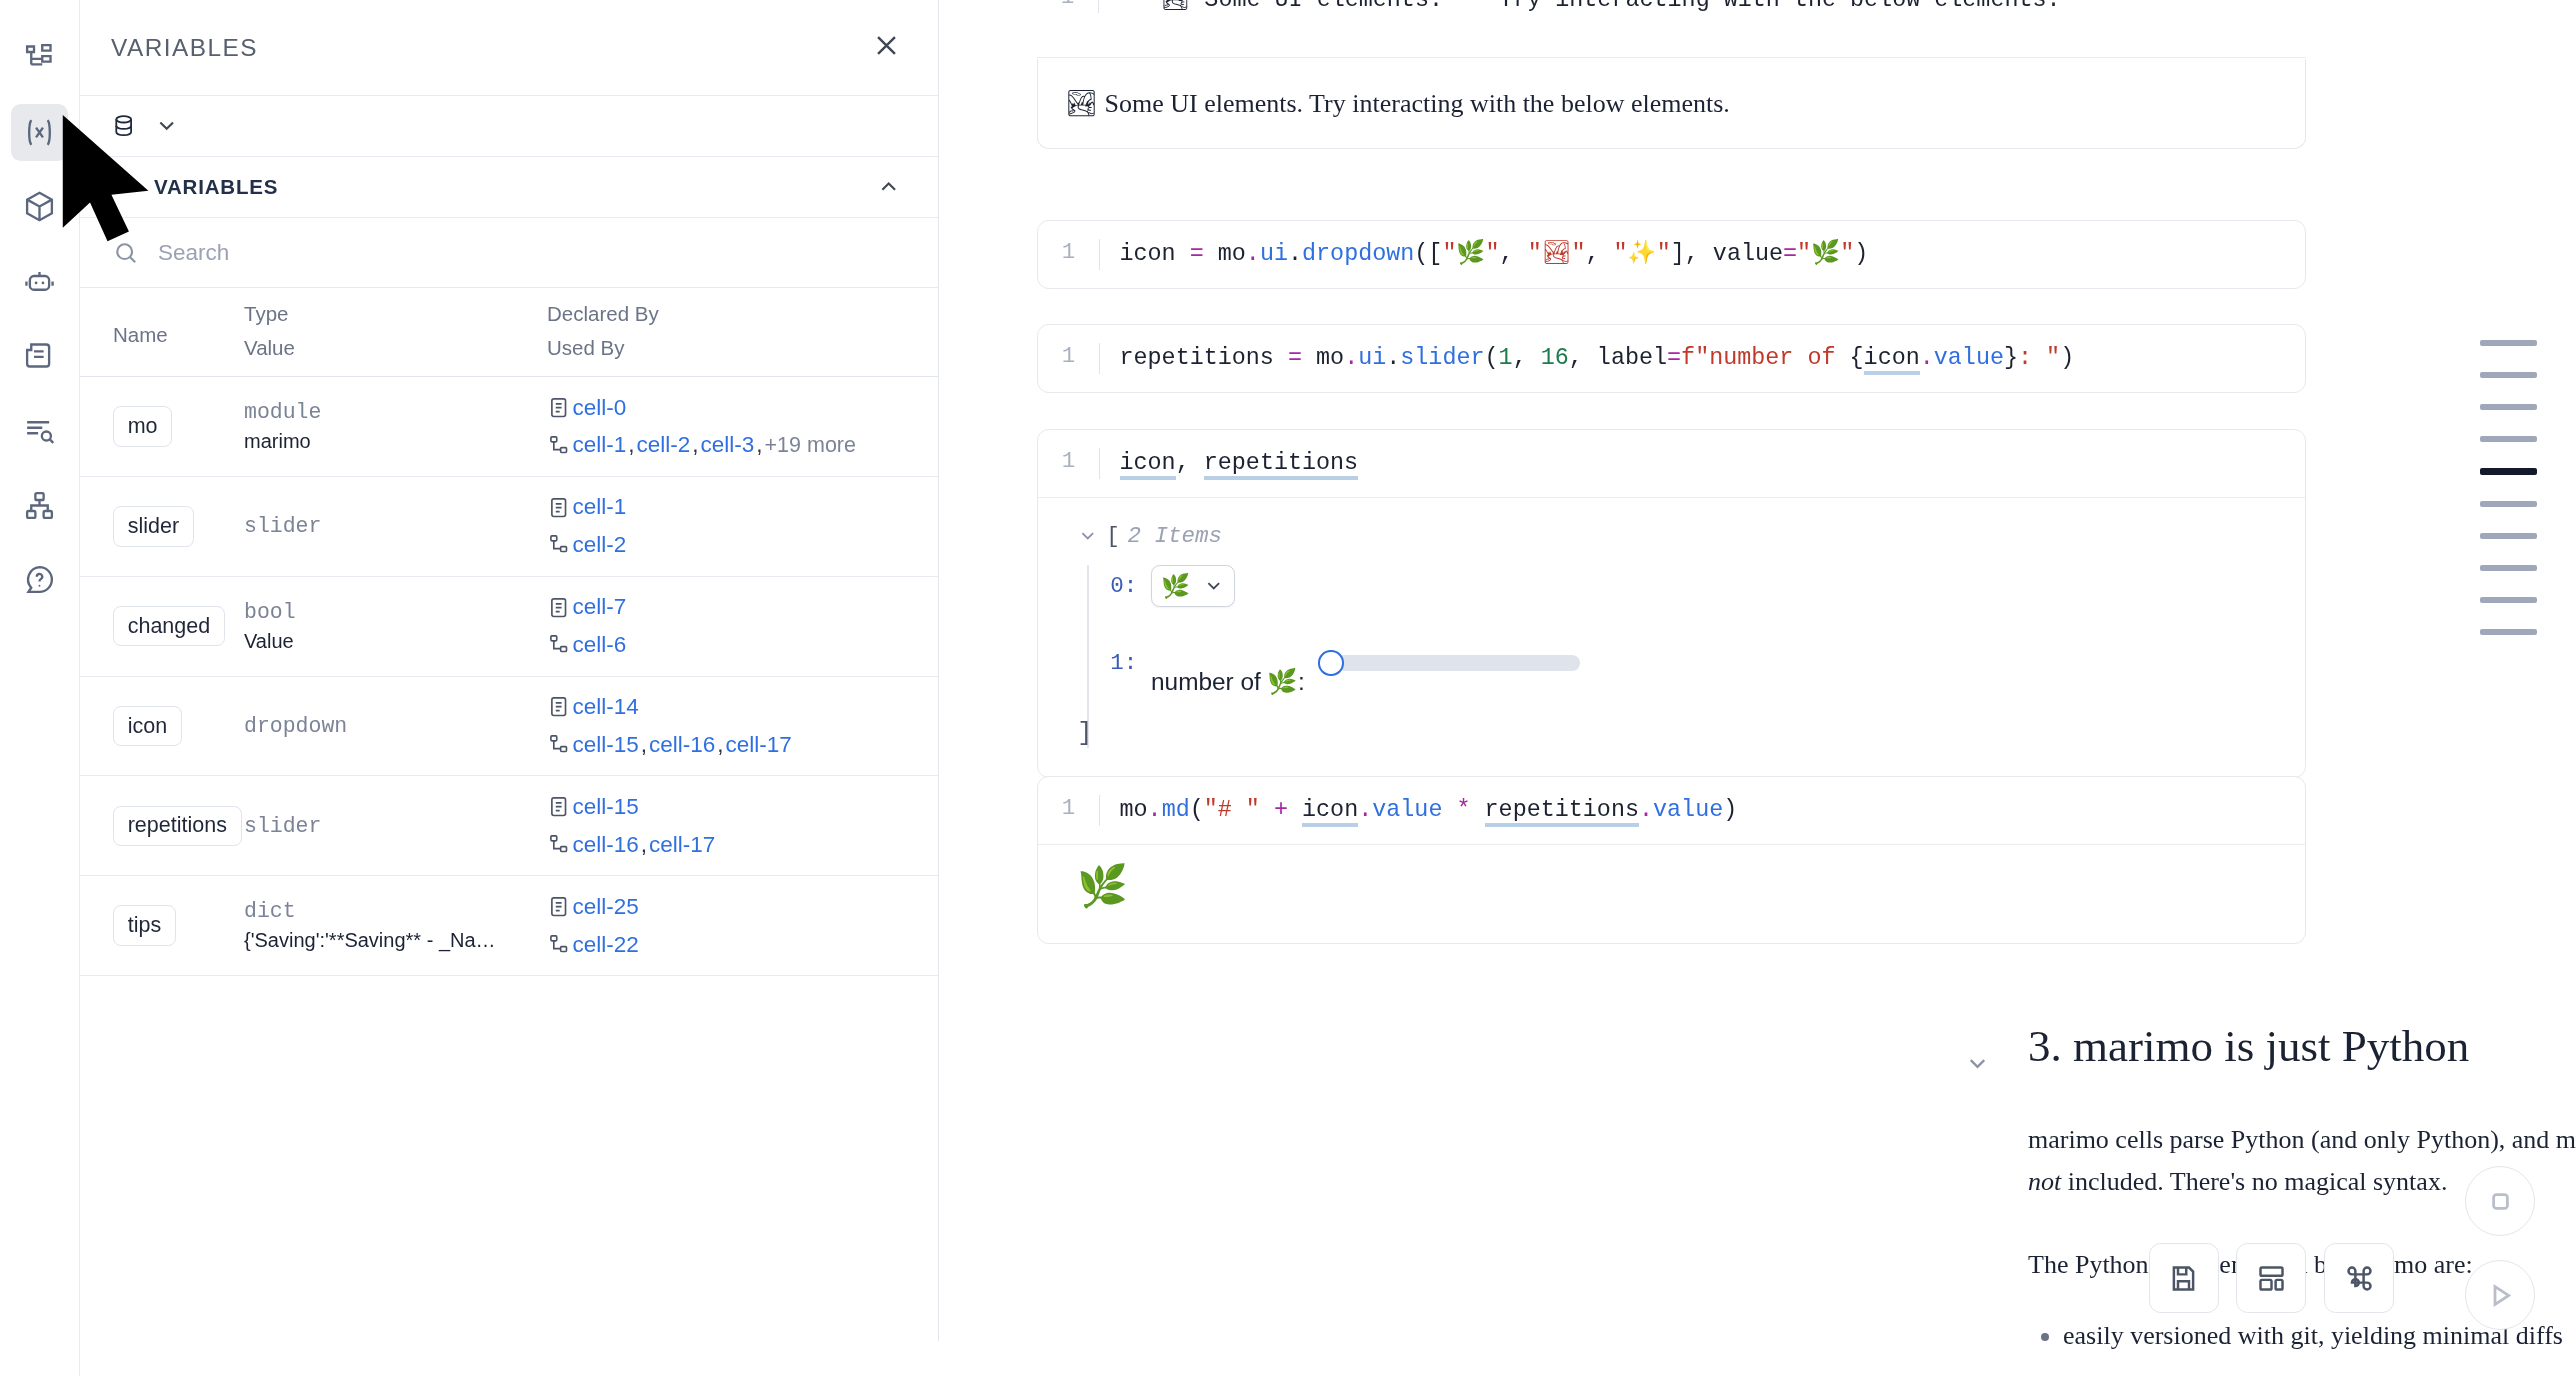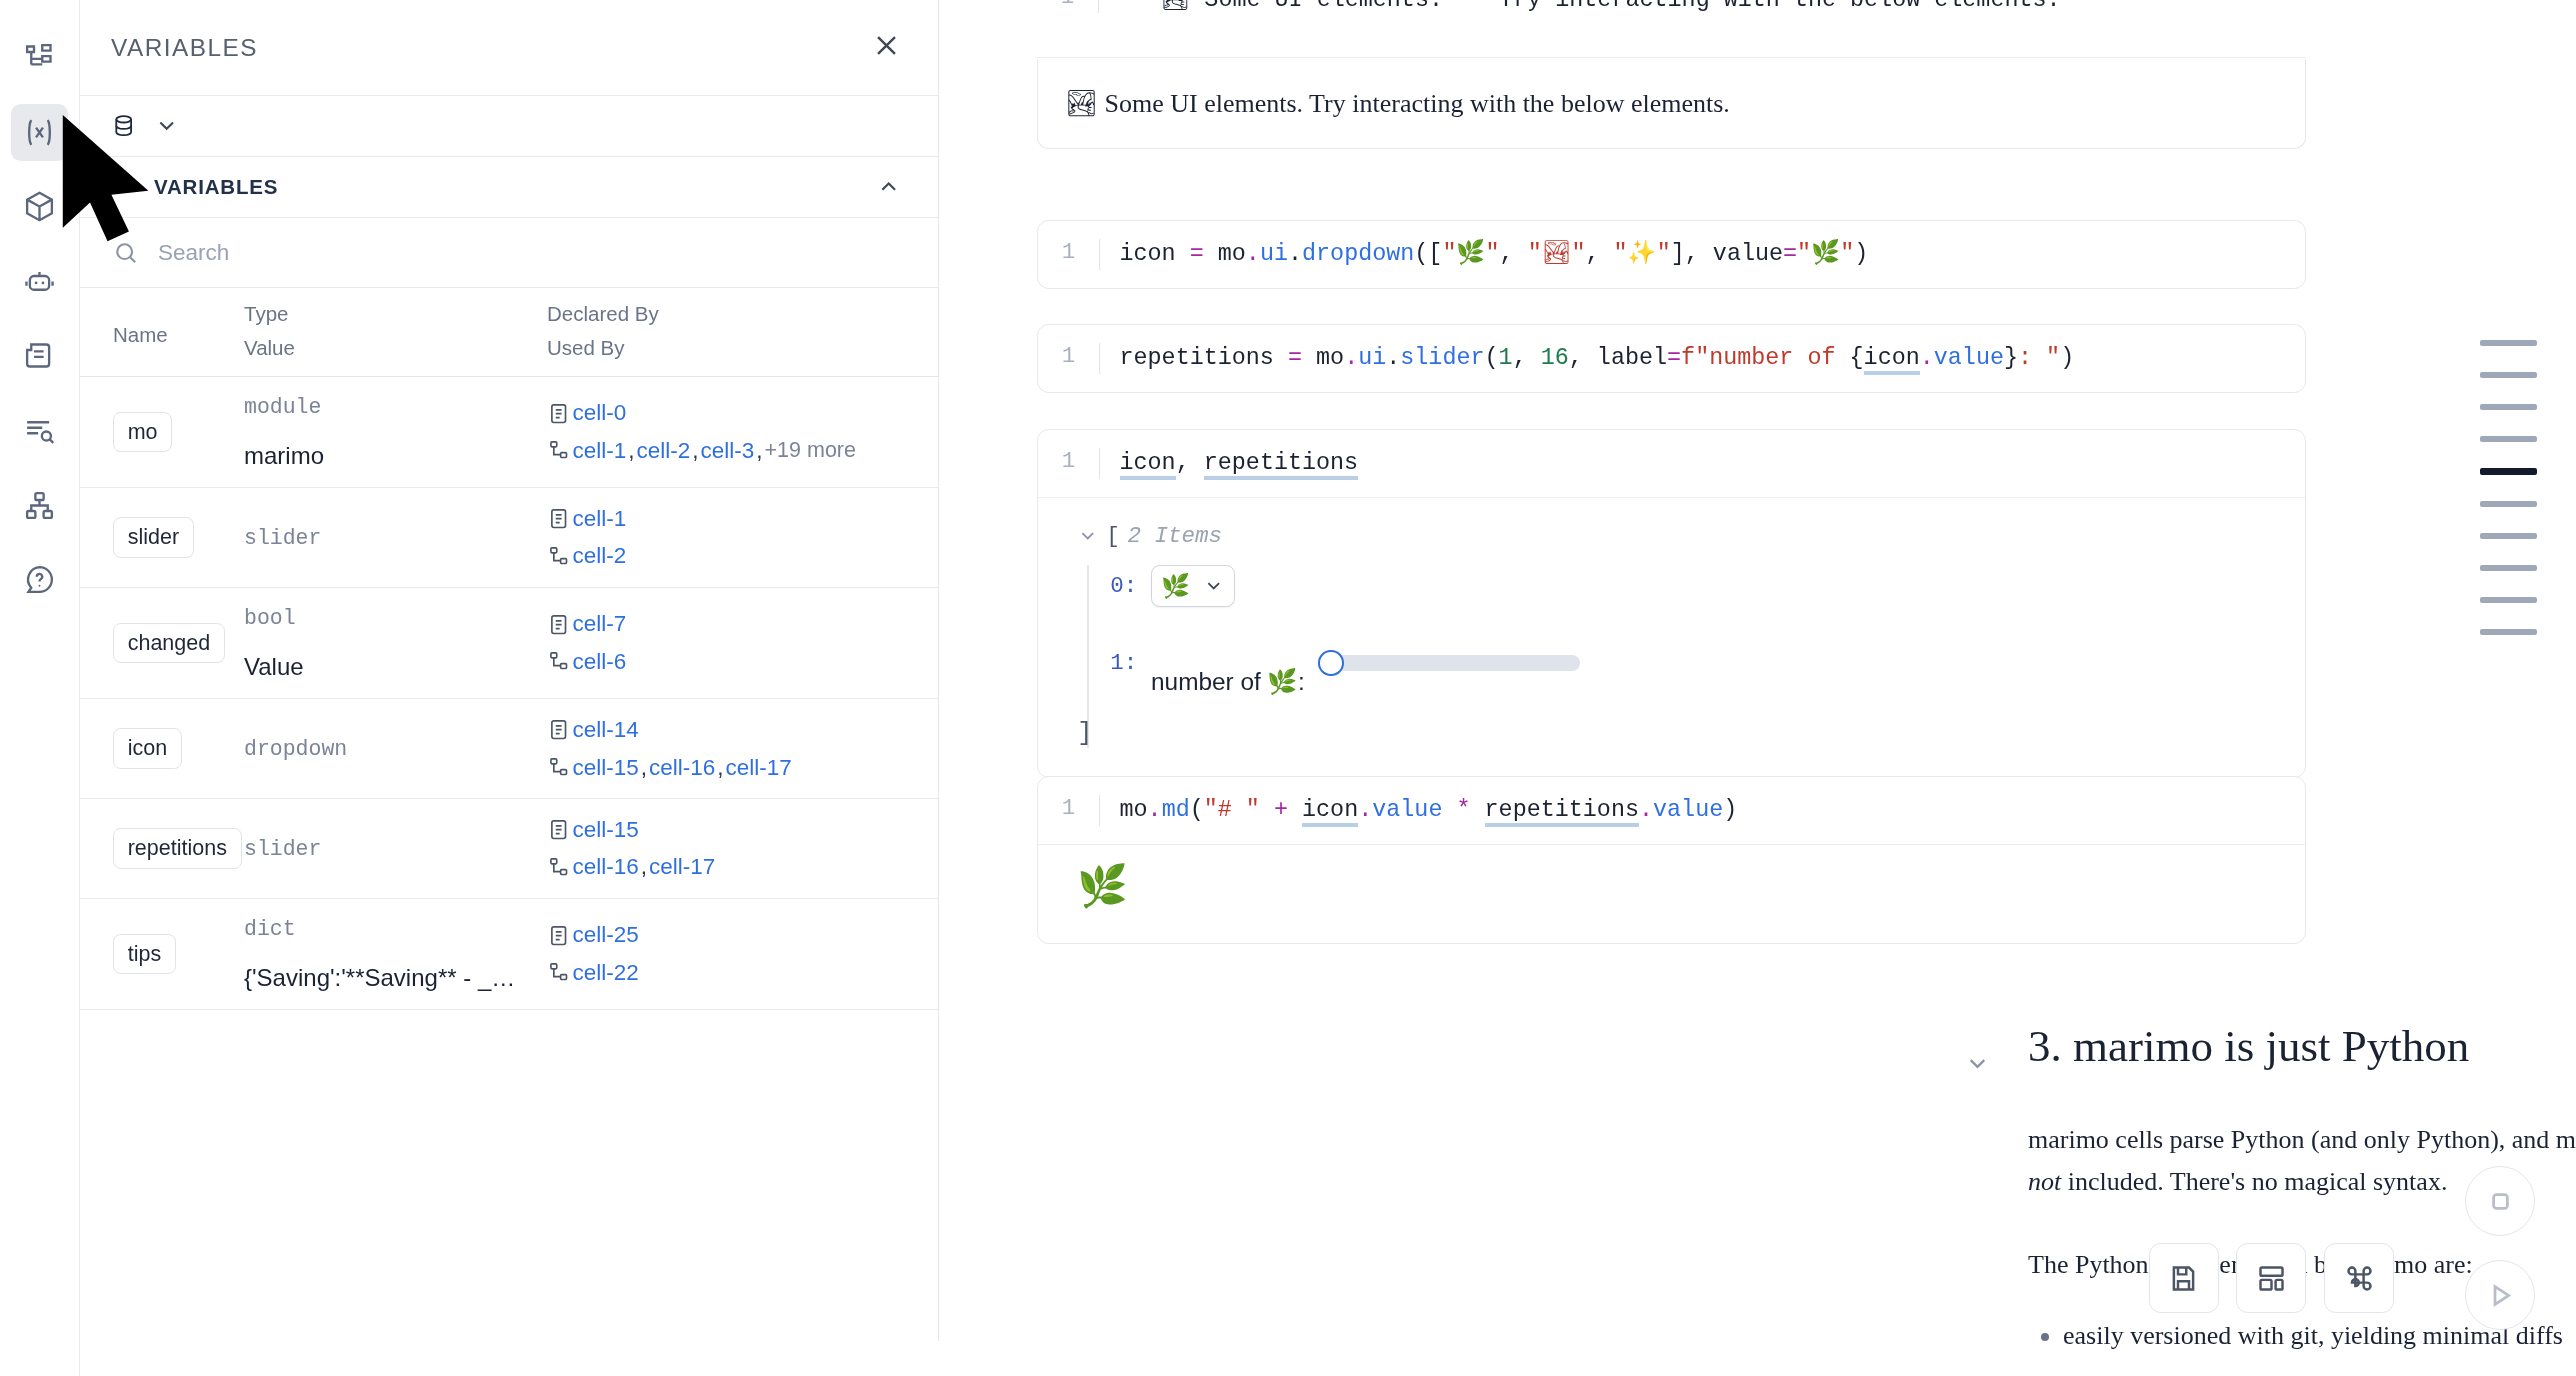--- a/index.html
+++ b/index.html
@@ -77,21 +77,21 @@
   td.c-name { padding-left: 33px !important; }
   .name-chip {
     display: inline-block; border: 1px solid #dfe3ea; border-radius: 7.8px;
     padding: 6.8px 13.7px; font-size: 21.5px; color: #1f2738;
     font-family: "Liberation Sans", sans-serif; background: #fff;
   }
   .v-type {
     font-family: "Liberation Mono", monospace; font-size: 21.5px; color: #7b8396;
   }
   .v-value {
-    font-size: 24px; color: #1b2233; margin-top: 23px;
+    font-size: 20px; color: #1b2233; margin-top: 6px;
     white-space: nowrap; overflow: hidden; text-overflow: ellipsis;
     max-width: 283px;
   }
   .cellline { display: flex; align-items: center; gap: 2px; }
   .cellline + .cellline { margin-top: 11.7px; }
   .cellline svg { width: 23.4px; height: 23.4px; stroke: #4c5566; stroke-width: 1.7; fill: none; flex: 0 0 23.4px; }
   .cell-link { color: #2f6fe0; font-size: 22.5px; cursor: pointer; }
   .cell-sep { color: #2b3346; font-size: 22.5px; }
   .more { color: #7b8396; font-size: 21.5px; }
 

